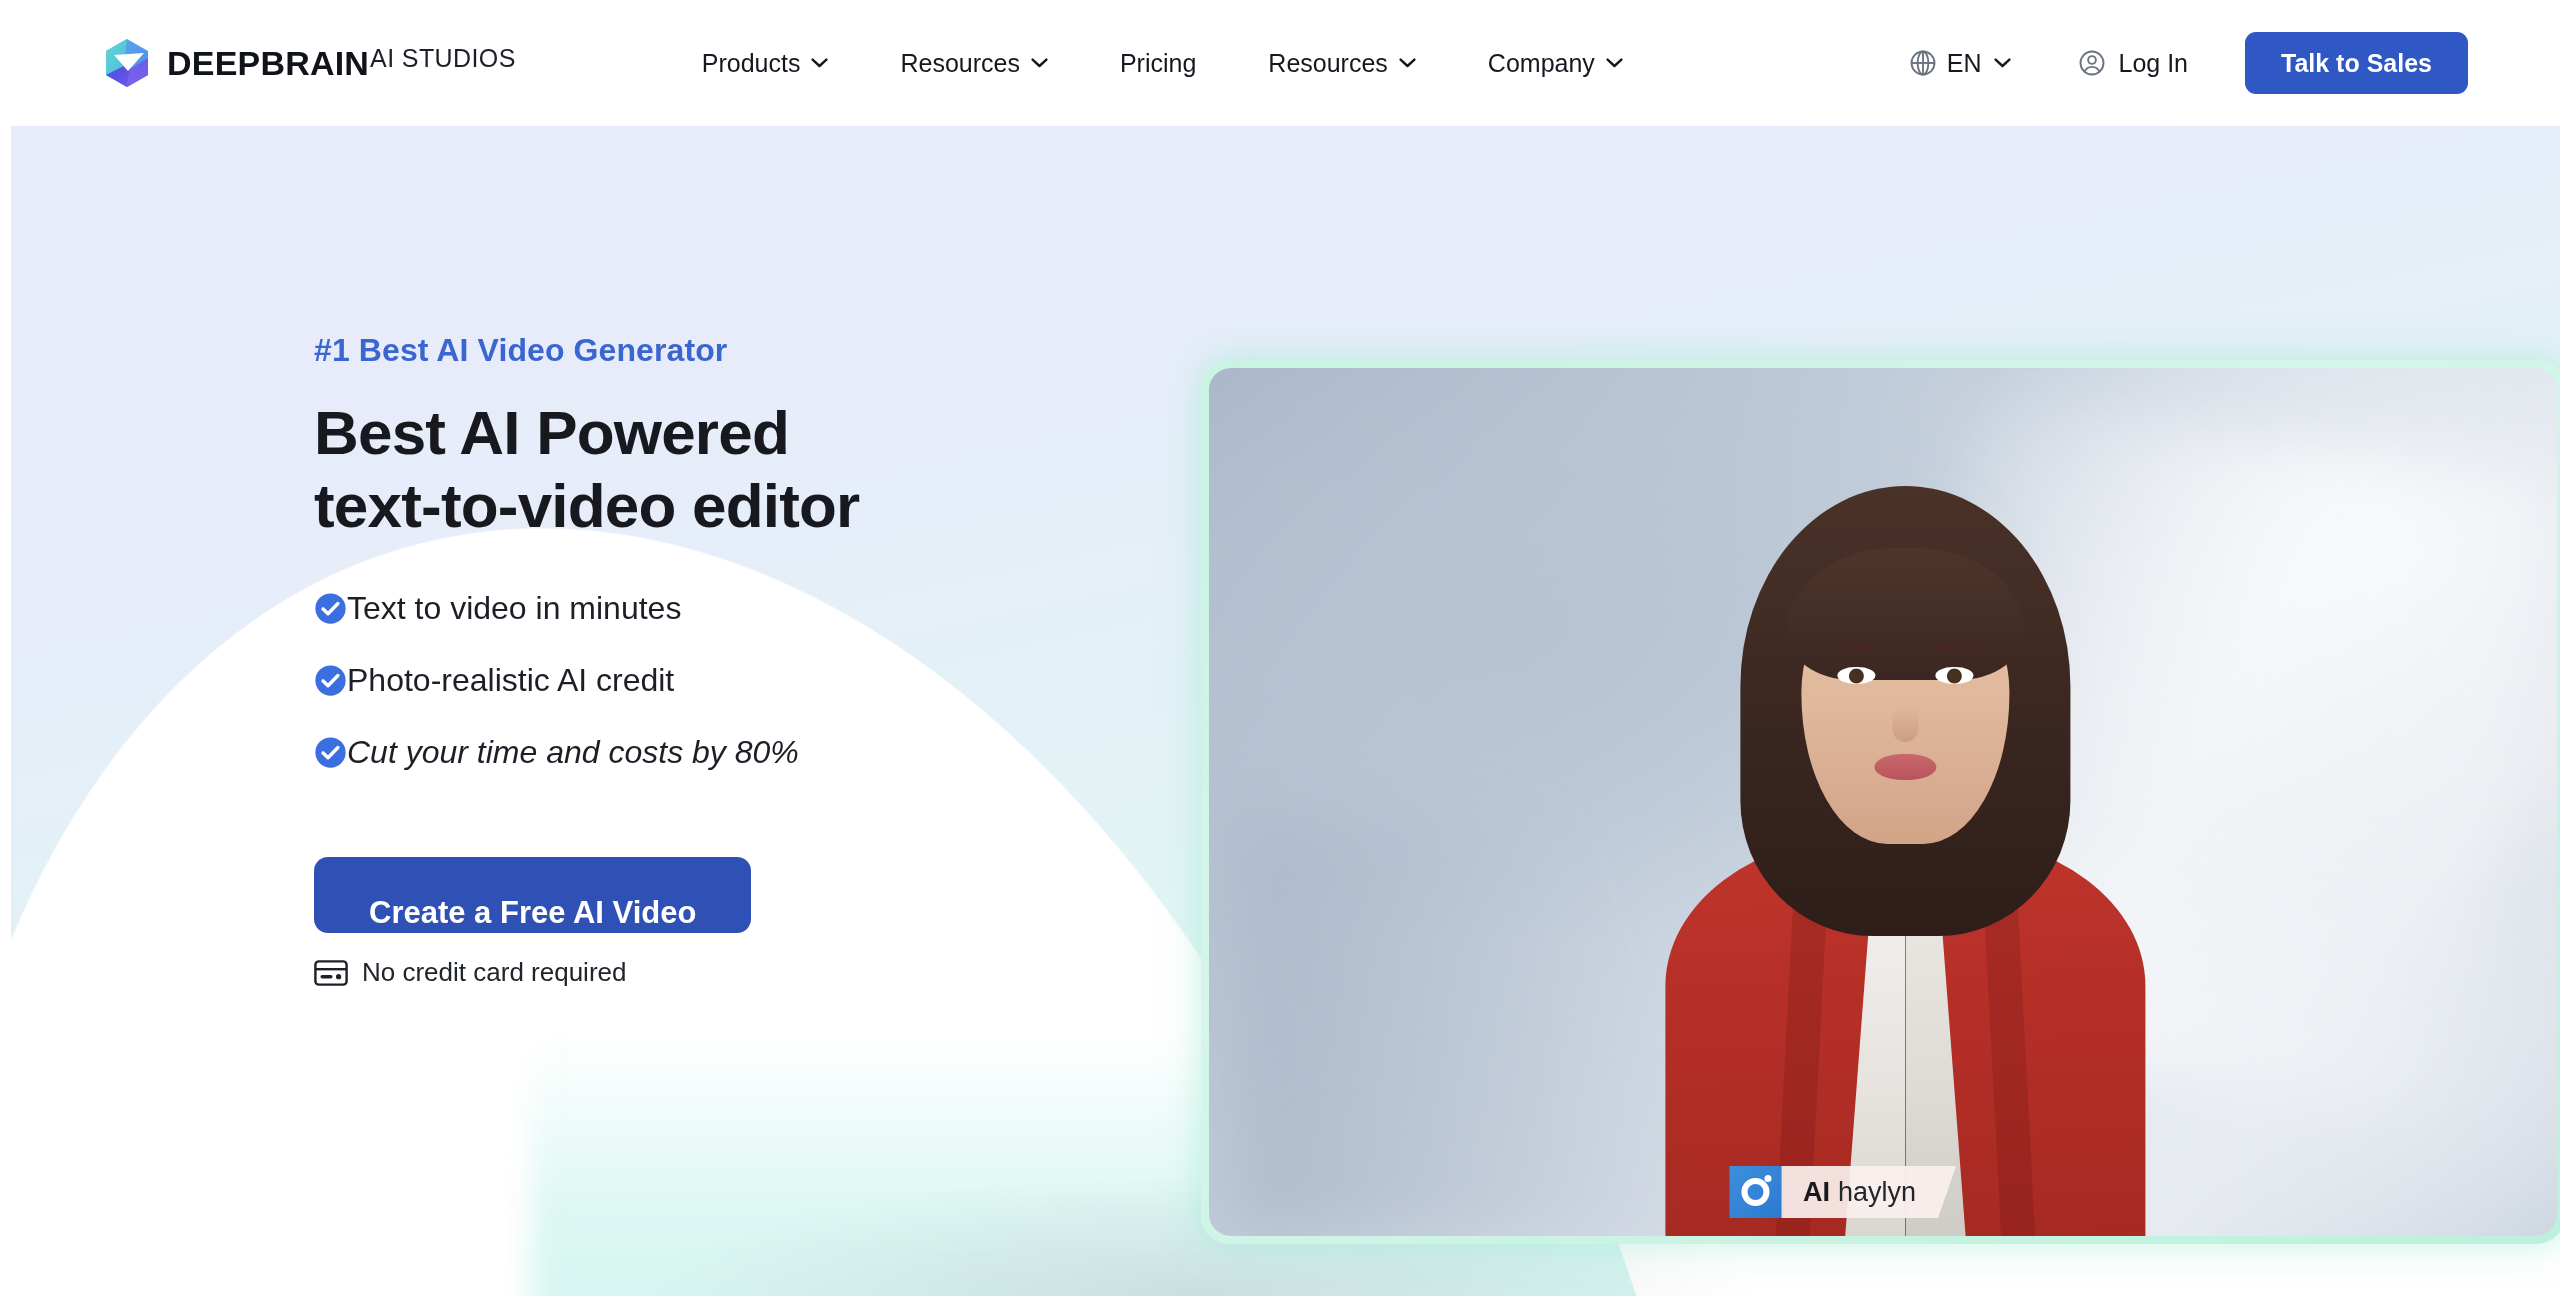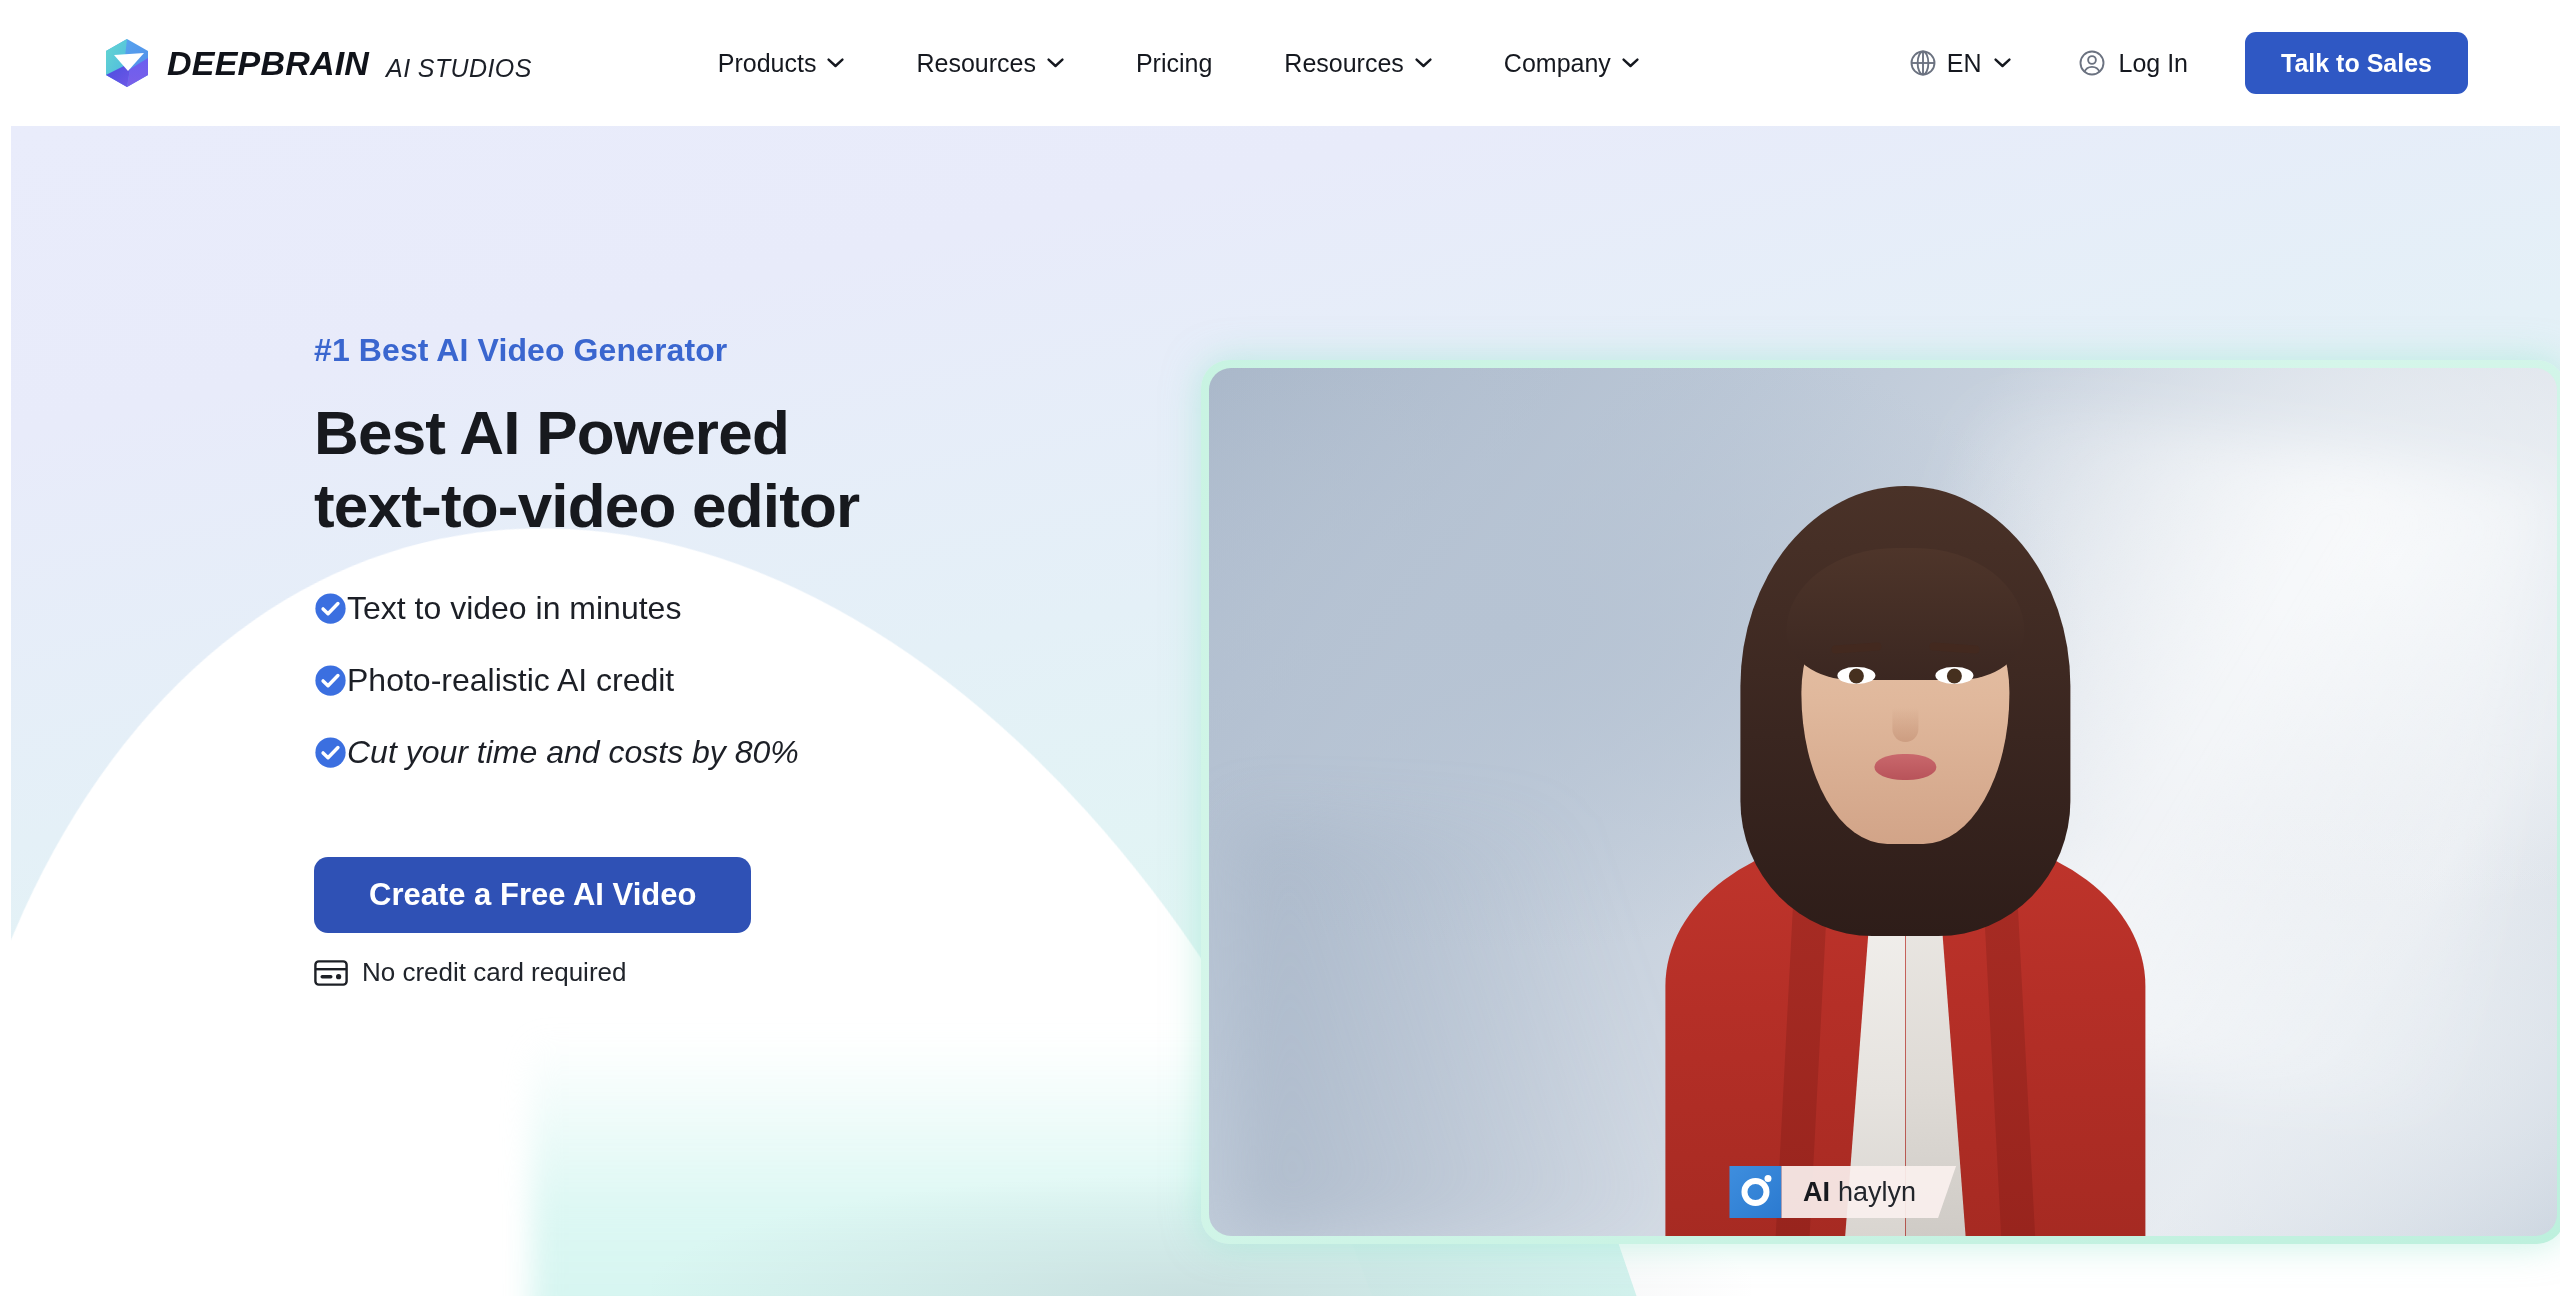--- a/index.html
+++ b/index.html
@@ -21,21 +21,21 @@
     z-index: 40;
   }
 
   .brand {
     display: flex; align-items: center;
     margin-left: 104px;
     gap: 17px;
     text-decoration: none;
   }
   .brand-mark { width: 46px; height: 50px; display: block; flex: 0 0 auto; }
-  .brand-text { display: flex; align-items: flex-end; gap: 17px; white-space: nowrap; font-style: italic; }
+  .brand-text { display: flex; align-items: flex-start; gap: 1px; white-space: nowrap; }
   .brand-name {
     font-size: 34px; font-weight: 700; color: #10131a;
     letter-spacing: 0.2px;
   }
   .brand-sub {
     font-size: 25px; font-weight: 400; color: #1b1f27;
     letter-spacing: 0.4px;
   }
 
   .nav { display: flex; align-items: center; margin-left: 186px; gap: 0; }
@@ -148,21 +148,21 @@
   .feature:last-child { margin-bottom: 0; font-style: italic; }
   .check { width: 33px; height: 33px; display: block; flex: 0 0 auto; }
   .feature-text { font-size: 32px; color: #1c1f26; font-weight: 400; }
 
   .btn-create {
     display: inline-block;
     background: #2f51b5;
     color: #ffffff;
     font-size: 31px; font-weight: 700;
     border: none; border-radius: 14px;
-    padding: 0 55px; height: 76px; line-height: 76px;
+    padding: 18px 55px; height: 76px; line-height: 76px;
     cursor: pointer;
     font-family: "Liberation Sans", sans-serif;
     margin-top: 24px;
   }
   .nocard {
     display: flex; align-items: center; gap: 14px;
     margin-top: 24px;
   }
   .card-icon { width: 34px; height: 26px; display: block; flex: 0 0 auto; }
   .nocard-text { font-size: 26px; color: #20242b; }

